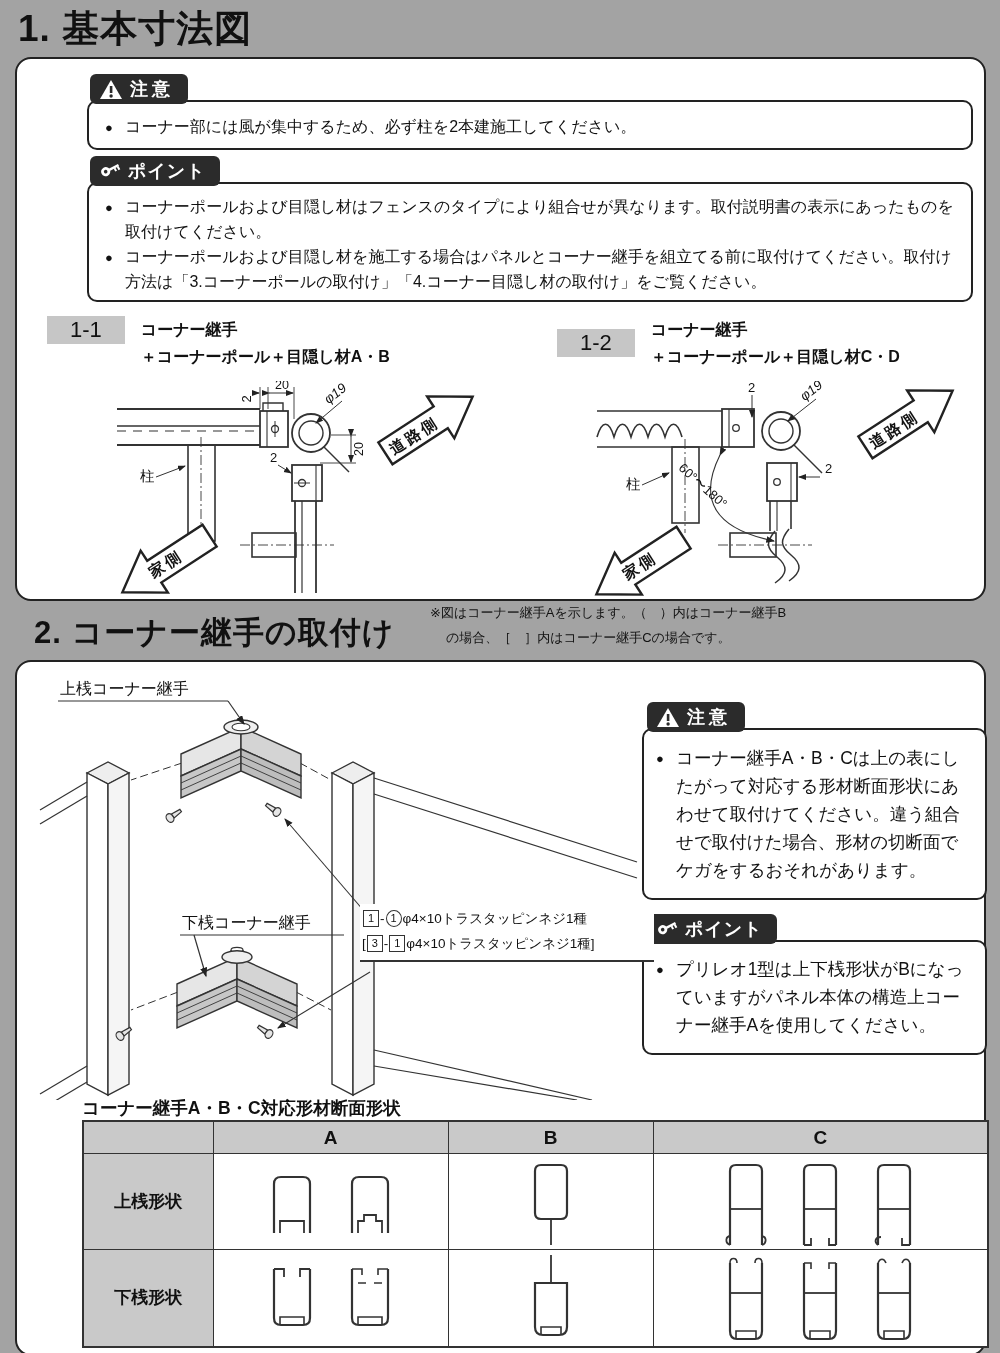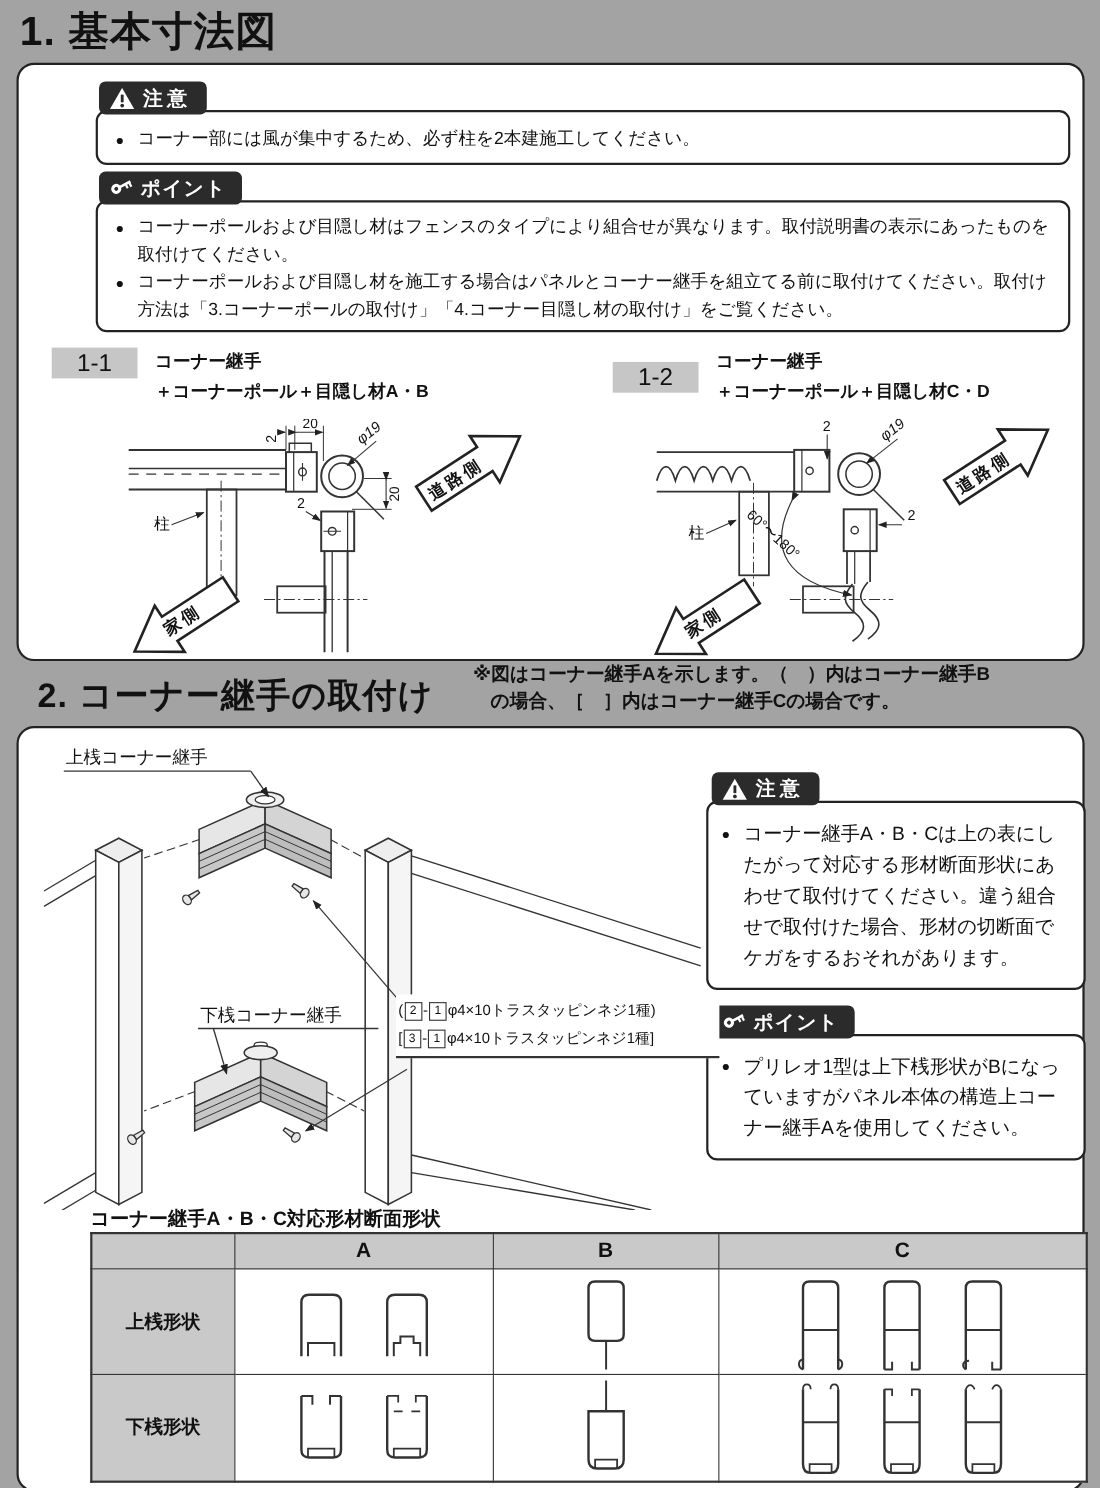--- a/index.html
+++ b/index.html
@@ -30,21 +30,21 @@
   .txt16{font-size:16px;line-height:25px;}
   .txt17{font-size:17.5px;line-height:28px;}
 
   
   .vhead{display:flex;gap:16px;align-items:flex-start;}
   .chip{background:#c6c6c6;color:#111;font-weight:normal;font-size:22px;
         padding:2px 23px;line-height:24px;}
   .vtitle{font-size:16px;font-weight:bold;line-height:27px;}
 
   
-  .note2{font-size:17px;font-weight:bold;line-height:25px;}
+  .note2{font-size:13px;font-weight:normal;line-height:25px;}
 
   
   .screw-note{background:#fff;border-bottom:2px solid #333;padding:2px 4px 4px 2px;
               font-size:13.5px;line-height:25px;z-index:4;}
   .nbox{display:inline-block;border:1.2px solid #333;min-width:14px;height:15px;
         line-height:15px;text-align:center;font-size:11px;margin:0 1px;vertical-align:1px;}
   .ncirc{border-radius:50%;}
 
   
   .shape-table{border-collapse:collapse;table-layout:fixed;width:905px;background:#fff;}
@@ -357,21 +357,21 @@
       <text x="150" y="258" font-size="16">下桟コーナー継手</text>
       <line x1="148" y1="265" x2="312" y2="265" class="dln" stroke-width="1.2"></line>
       <line x1="162" y1="265" x2="174" y2="306" class="dln" stroke-width="1.2" marker-end="url(#ahA)"></line>
 
       <line x1="338" y1="248" x2="253" y2="149" class="dln" stroke-width="1.1" marker-end="url(#ahA)"></line>
       <line x1="338" y1="302" x2="246" y2="358" class="dln" stroke-width="1.1" marker-end="url(#ahA)"></line>
     </svg>
 
     <div class="abs screw-note" style="left:343px;top:242px;width:288px;">
       <div>
-        <span>(</span><span class="nbox">2</span><span>-</span><span class="nbox">1</span><span>φ4×10トラスタッピンネジ1種</span><span>)</span>
+        <span></span><span class="nbox">1</span><span>-</span><span class="nbox ncirc">1</span><span>φ4×10トラスタッピンネジ1種</span><span></span>
       </div>
       <div>
         <span>[</span><span class="nbox">3</span><span>-</span><span class="nbox">1</span><span>φ4×10トラスタッピンネジ1種</span><span>]</span>
       </div>
     </div>
 
     <div class="abs badge" style="left:630px;top:40px;">
       <svg width="24" height="21" viewBox="0 0 24 21">
         <polygon points="12,1 23,20 1,20" fill="#fff"></polygon>
         <rect x="10.8" y="7" width="2.6" height="7" fill="#2b2b2b"></rect>

